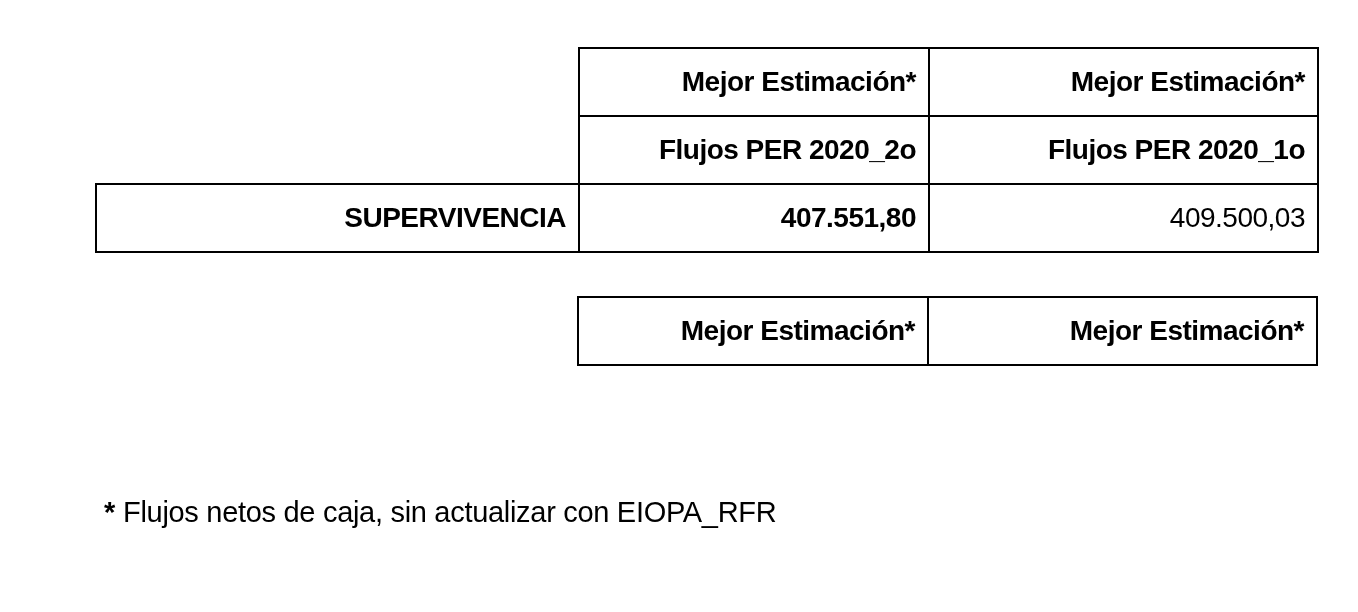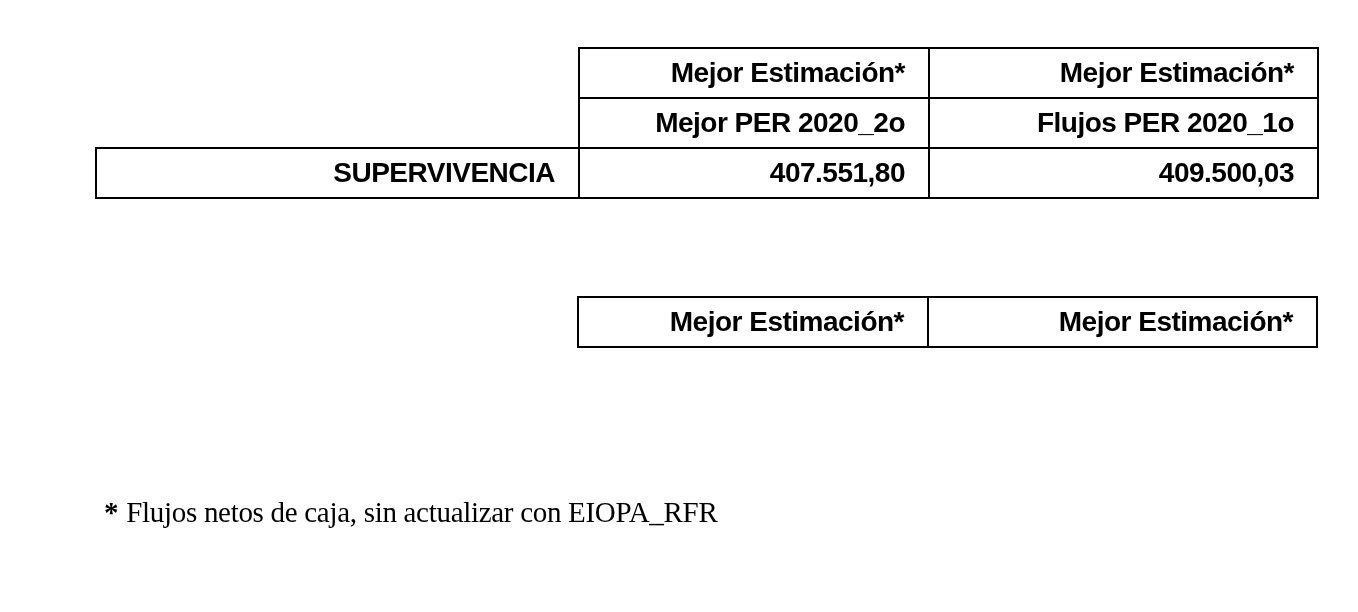--- a/index.html
+++ b/index.html
@@ -21,47 +21,46 @@
     left: 95px;
     border-collapse: collapse;
     table-layout: fixed;
   }
   table.data-table.t1 { top: 47px; }
   table.data-table.t2 { top: 296px; }
   table.data-table col.c-label { width: 483px; }
   table.data-table col.c-val1  { width: 350px; }
   table.data-table col.c-val2  { width: 389px; }
   table.data-table td {
-    height: 50px;
+    height: 68px;
     border: 2px solid #000000;
     text-align: right;
     vertical-align: middle;
-    padding: 0 23px 0 4px;
+    padding: 0 12px 0 4px;
     font-size: 28px;
     font-weight: bold;
     letter-spacing: -0.5px;
     white-space: nowrap;
     overflow: hidden;
     box-sizing: border-box;
   }
   table.data-table td.spacer {
     border: none;
     background: transparent;
   }
   table.data-table td.value-regular {
-    font-weight: bold;
+    font-weight: normal;
   }
   .footnote {
     position: absolute;
     left: 104px;
     top: 496px;
     font-size: 29px;
     letter-spacing: -0.3px;
     white-space: nowrap;
-    font-family: Liberation Serif, serif;
   }
   .footnote .star {
     font-weight: bold;
     margin-right: 8px;
   }
 </style>
 </head>
 <body>
 
 <div class="canvas">
@@ -73,21 +72,21 @@
         <col class="c-val2">
     </colgroup>
     <tbody>
       <tr>
         <td class="spacer"></td>
         <td>Mejor Estimación*</td>
         <td>Mejor Estimación*</td>
       </tr>
       <tr>
         <td class="spacer"></td>
-        <td>Mejor PER 2020_2o</td>
+        <td>Flujos PER 2020_2o</td>
         <td>Flujos PER 2020_1o</td>
       </tr>
       <tr>
         <td>SUPERVIVENCIA</td>
         <td>407.551,80</td>
         <td class="value-regular">409.500,03</td>
       </tr>
     </tbody>
   </table>
 

